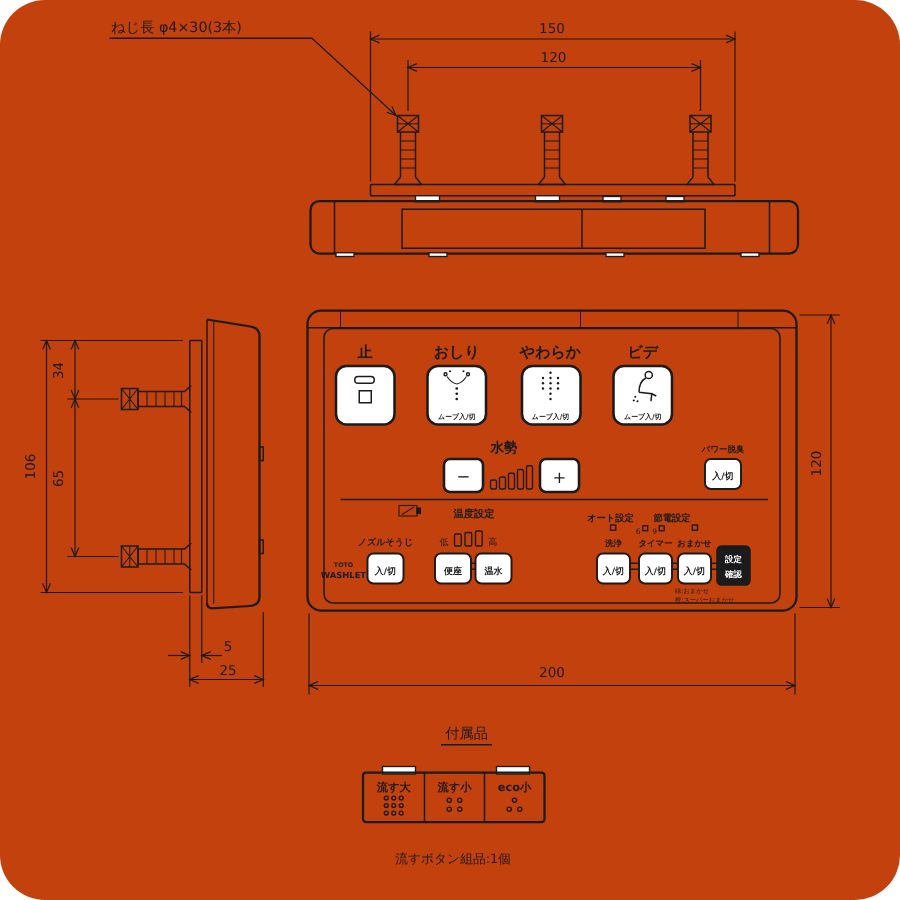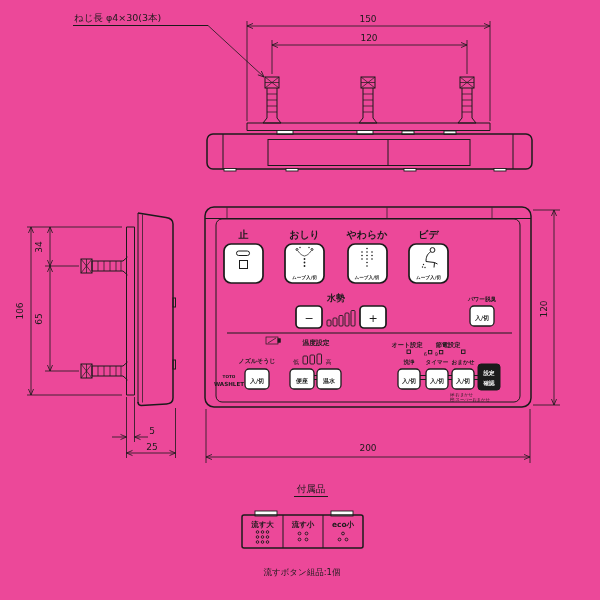--- a/index.html
+++ b/index.html
@@ -1,16 +1,16 @@
 <!DOCTYPE html>
 <html><head>
 <meta charset="utf-8">
 <style>
   html,body{margin:0;padding:0;background:#fff;}
-  #stage{width:600px;height:600px;position:relative;background:#ec4899;}
+  #stage{width:600px;height:600px;position:relative;background:#c2410c;border-radius:30px;}
   svg text{font-family:"DejaVu Sans","Liberation Sans",sans-serif;fill:#1b1b1b;}
   .ln{stroke:#1b1b1b;stroke-width:1;fill:none;}
   .lnb{stroke-width:1.5;}
   .thin{stroke-width:0.7;}
   .dim{stroke:#1b1b1b;stroke-width:0.8;fill:none;}
   .btn{fill:#fff;stroke:#1b1b1b;stroke-width:1.7;}
   .btn2{fill:#fff;stroke:#1b1b1b;stroke-width:1.3;}
   .blk{fill:#1b1b1b;stroke:#1b1b1b;}
   .dot{fill:#1b1b1b;stroke:none;}
   .hole{fill:none;stroke:#1b1b1b;stroke-width:0.9;}

